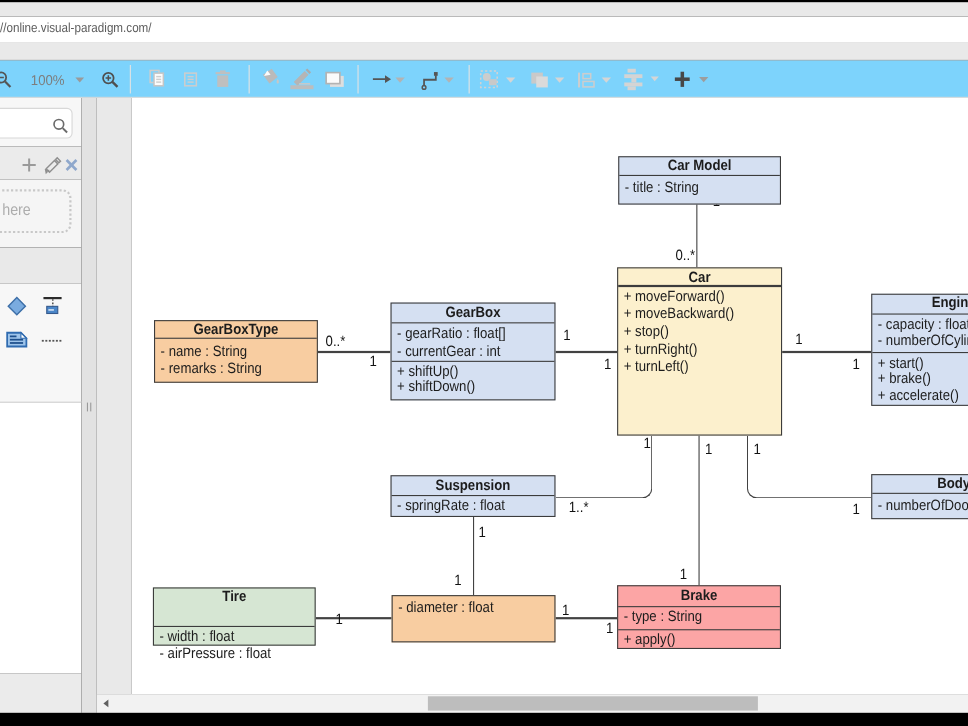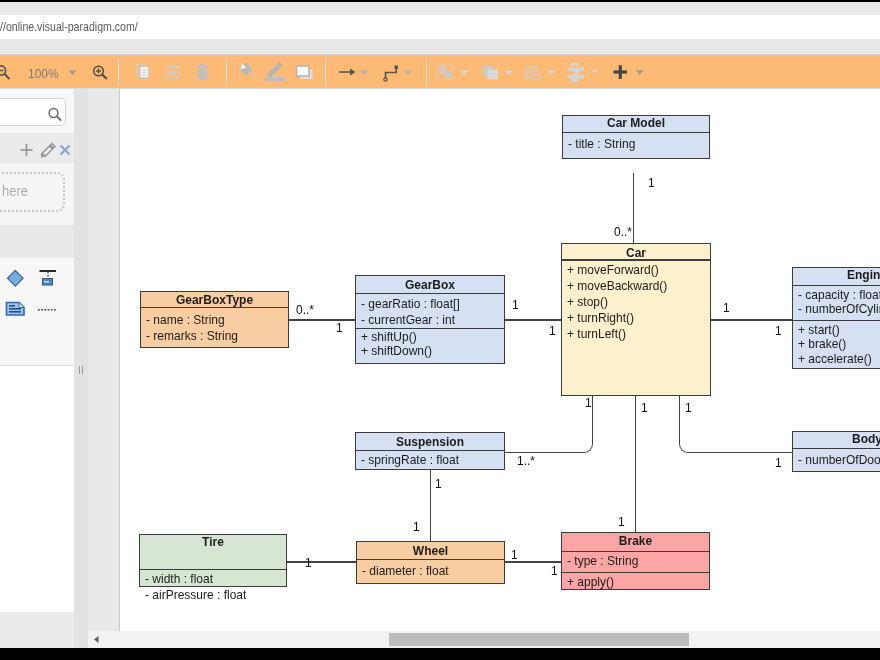--- a/index.html
+++ b/index.html
@@ -15,21 +15,21 @@
 .mul{position:absolute;font-size:12px;line-height:13px;color:#111;transform:scaleY(1.13);white-space:nowrap}
 </style></head>
 <body>
 
 <div class="abs" style="left:0;top:2px;width:880px;height:13px;background:#e9e9e9"></div>
 <div class="abs" style="left:0;top:15px;width:880px;height:24px;background:#ffffff">
   <div class="abs t" style="left:0px;top:3.5px;font-size:10.6px;line-height:14px;color:#5c5c5c">//online.visual-paradigm.com/</div>
 </div>
 <div class="abs" style="left:0;top:39px;width:880px;height:16px;background:#e9e9e9;border-bottom:1px solid #d2d2d2"></div>
 
-<div class="abs" style="left:0;top:55px;width:880px;height:34px;background:#fdba74;border-bottom:1px solid #d9d9d9">
+<div class="abs" style="left:0;top:55px;width:880px;height:34px;background:#7dd3fc;border-bottom:1px solid #d9d9d9">
 <svg width="880" height="33" style="position:absolute;left:0;top:0">
 
   <circle cx="1" cy="15.5" r="4.6" fill="none" stroke="#555" stroke-width="1.6"></circle>
   <line x1="-2" y1="15.5" x2="3.5" y2="15.5" stroke="#555" stroke-width="1.4"></line>
   <line x1="4.6" y1="19" x2="9.5" y2="24" stroke="#555" stroke-width="2"></line>
 
   <text x="28" y="21" font-size="12px" fill="#7d7d7d" transform="scale(1,1.08)">100%</text>
   <path d="M68.5 15.5 L76.5 15.5 L72.5 20 Z" fill="#9a9a9a"></path>
 
   <circle cx="98.5" cy="16" r="4.8" fill="none" stroke="#4f4f4f" stroke-width="1.6"></circle>
@@ -178,21 +178,21 @@
 <div class="mul" style="left:641px;top:402px">1</div>
 <div class="mul" style="left:618px;top:516px">1</div>
 <div class="mul" style="left:685px;top:401.5px">1</div>
 <div class="mul" style="left:775px;top:456.5px">1</div>
 <div class="mul" style="left:435px;top:477.5px">1</div>
 <div class="mul" style="left:413px;top:520.5px">1</div>
 <div class="mul" style="left:305px;top:557px">1</div>
 <div class="mul" style="left:511px;top:548.5px">1</div>
 <div class="mul" style="left:551px;top:564.5px">1</div>
 
-<div class="cls" style="left:562px;top:115px;width:148px;height:44px;background:#d5e0f2">
+<div class="cls" style="left:562px;top:142px;width:148px;height:44px;background:#d5e0f2">
   <div class="hd" style="height:17px;line-height:15px">
       <span>Car Model</span>
     </div>
   <div style="padding-top:1.5px">
       <div class="row">- title : String</div>
     </div>
 </div>
 
 <div class="cls" style="left:561px;top:243px;width:150px;height:153px;background:#fcf0cd">
   <div class="hd" style="height:16px;line-height:16px">
@@ -268,23 +268,20 @@
   <div class="hd" style="height:35px;line-height:15px">
       <span>Tire</span>
     </div>
   <div style="padding-top:0px">
     <div class="row">- width : float</div>
     <div class="row">- airPressure : float</div>
   </div>
 </div>
 
 <div class="cls" style="left:356px;top:541px;width:149px;height:43px;background:#f8cda1">
-  <div class="hd" style="height:18px;line-height:16px">
-      <span>Wheel</span>
-    </div>
   <div style="padding-top:2px">
       <div class="row">- diameter : float</div>
     </div>
 </div>
 
 <div class="cls" style="left:561px;top:532px;width:149px;height:58px;background:#fca5a5">
   <div class="hd" style="height:19px;line-height:17px">
       <span>Brake</span>
     </div>
   <div style="height:19.5px;padding-top:0px">

